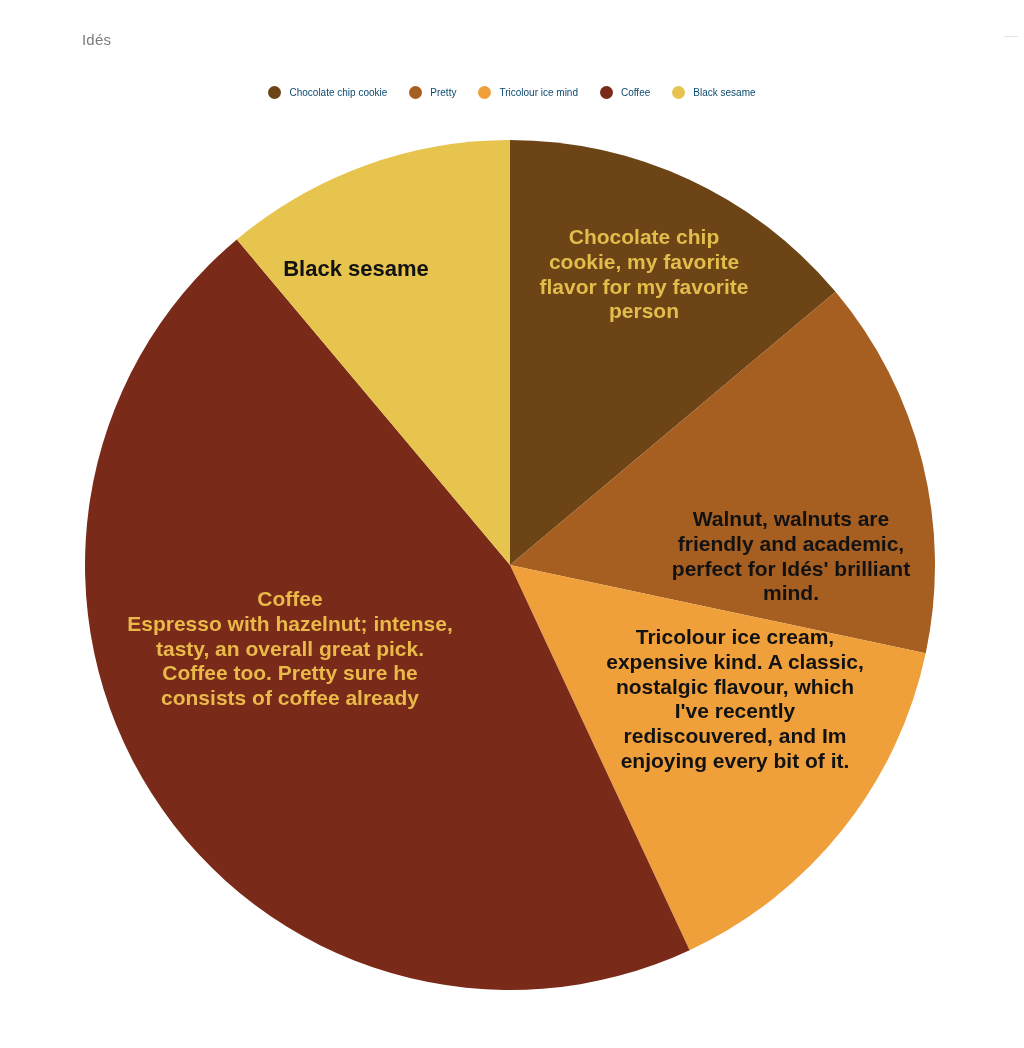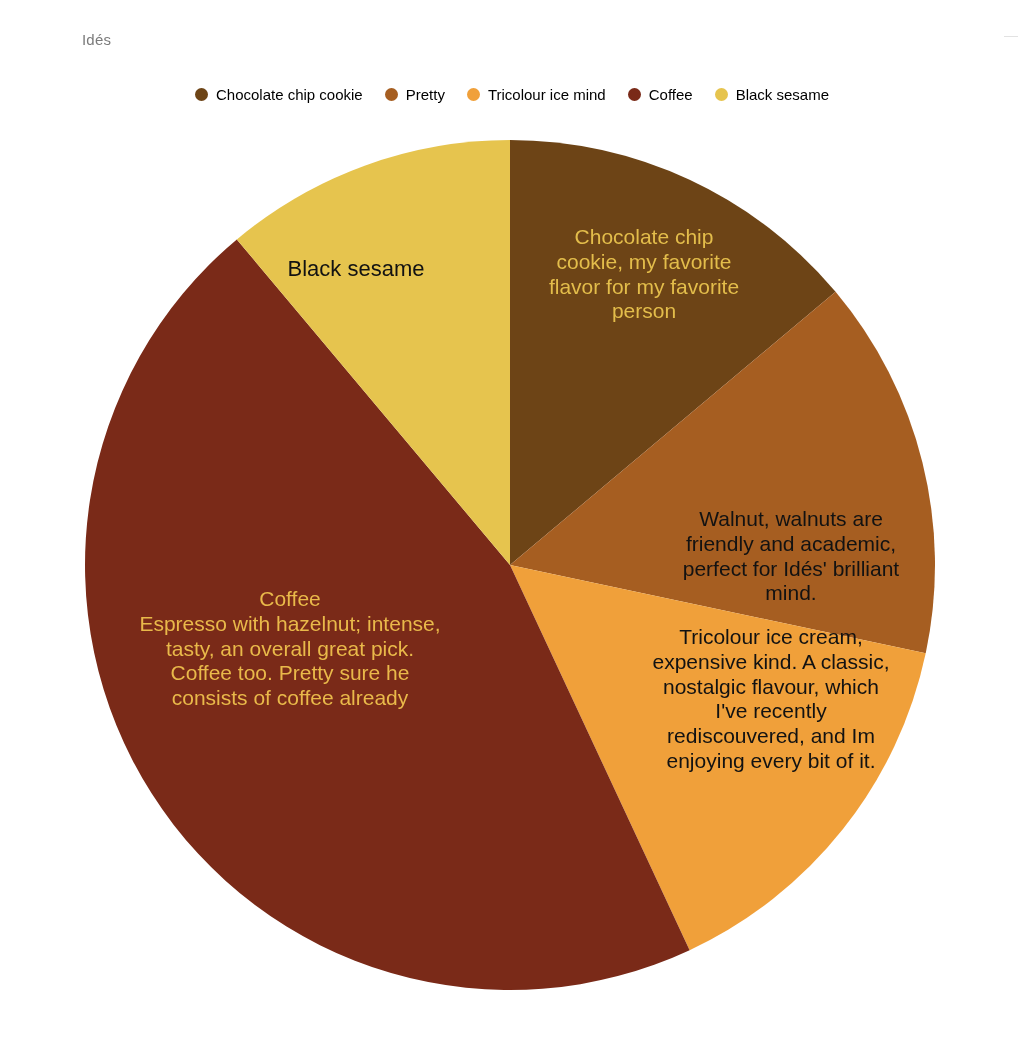--- a/index.html
+++ b/index.html
@@ -51,32 +51,33 @@
     align-items: center;
     gap: 8px;
   }
   .legend-swatch {
     width: 13px;
     height: 13px;
     border-radius: 50%;
     flex: 0 0 auto;
   }
   .legend-label {
-    font-size: 15px;
-    color: #000000;
+    font-size: 10px;
+    color: #0c4a6e;
     white-space: nowrap;
   }
 
   
   .pie-wrap {
     position: absolute;
     left: 0;
     top: 0;
     width: 1024px;
     height: 981px;
+    font-weight: bold;
   }
   .pie-svg {
     position: absolute;
     left: 0;
     top: 0;
   }
 
   
   .slice-label {
     position: absolute;
@@ -93,21 +94,21 @@
     color: #e3bd4b;
   }
   .slice-label.sl-walnut {
     left: 660px;
     top: 467px;
     width: 262px;
     color: #121212;
     margin-top: 40px;
   }
   .slice-label.sl-tricolour {
-    left: 634px;
+    left: 598px;
     top: 625px;
     width: 274px;
     color: #121212;
   }
   .slice-label.sl-coffee {
     left: 108px;
     top: 587px;
     width: 364px;
     color: #e9b94a;
   }

